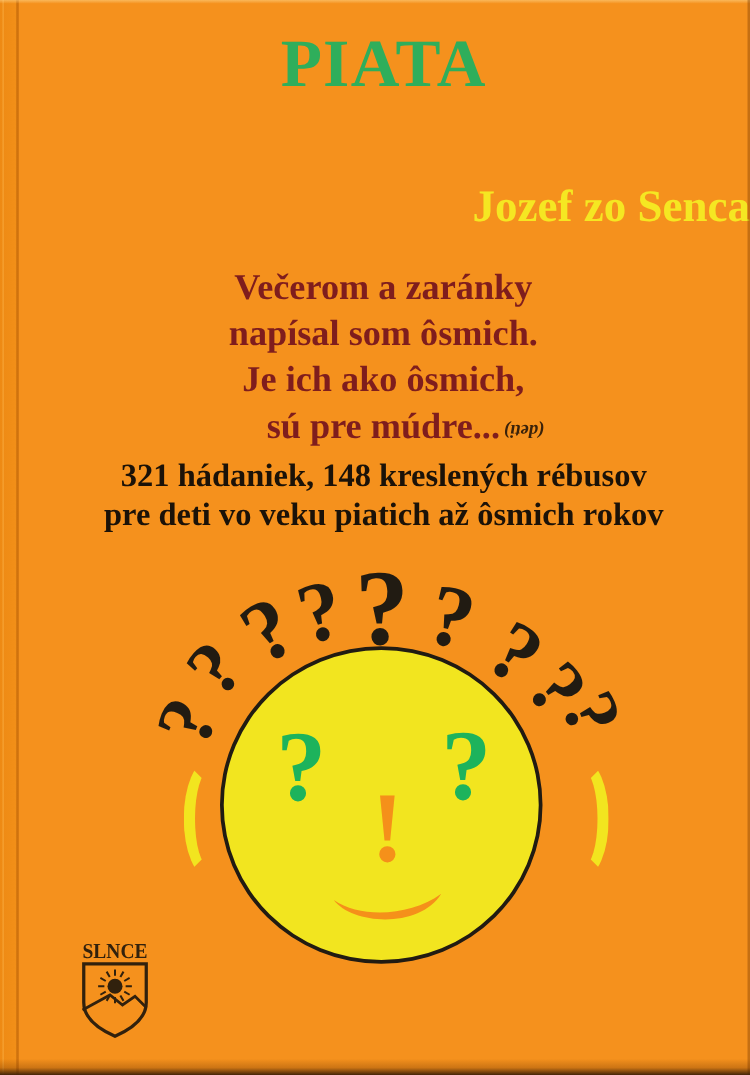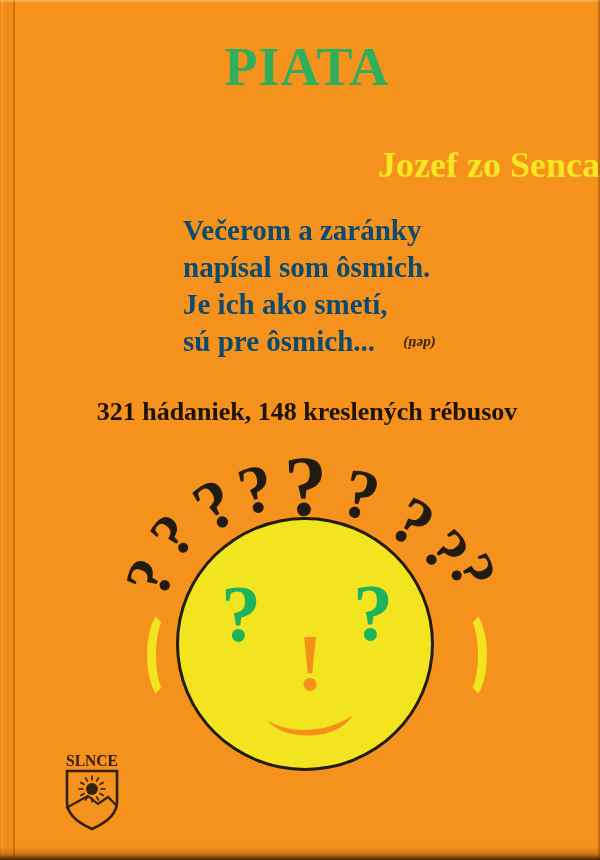--- a/index.html
+++ b/index.html
@@ -11,34 +11,34 @@
     background:linear-gradient(to right,#ee8a14,#f28f18);
     border-right:2px solid rgba(135,60,0,.30);z-index:6;}
   .edge-left::before{content:"";position:absolute;left:2px;top:0;bottom:0;width:1px;background:rgba(255,190,90,.45);}
   .edge-bottom{position:absolute;left:0;right:0;bottom:0;height:13px;z-index:6;
     background:linear-gradient(to bottom,rgba(0,0,0,0) 0%,rgba(110,50,0,.30) 55%,#432408 100%);}
   .edge-top{position:absolute;left:0;right:0;top:0;height:3px;z-index:6;
     background:linear-gradient(to bottom,rgba(255,215,140,.55),rgba(255,215,140,0));}
   .edge-right{position:absolute;right:0;top:0;bottom:0;width:2px;background:rgba(110,50,0,.35);z-index:6;}
 
   
-  .title{position:absolute;left:14px;right:0;top:24px;margin:16px;text-align:center;
+  .title{position:absolute;left:14px;right:0;top:24px;margin:0;text-align:center;
     color:#2fae5b;font-weight:bold;font-size:54px;line-height:54px;letter-spacing:1px;}
   .title span{display:block;}
   .author{position:absolute;left:14px;right:0;top:144px;text-align:right;
     color:#f5e722;font-weight:bold;font-size:36px;}
 
   
-  .poem{position:absolute;left:183px;top:212px;color:#0c4a6e;font-weight:bold;
-    font-size:29px;line-height:37px;}
+  .poem{position:absolute;left:183px;top:212px;color:#7f1d1d;font-weight:bold;
+    font-size:29px;line-height:37px;text-align:center;}
   .poem-answer{position:absolute;left:403px;top:335px;color:#3a220a;font-weight:bold;
     font-style:italic;font-size:15px;transform:rotate(180deg);}
 
   
-  .subtitle{position:absolute;left:14px;right:0;top:396px;text-align:center;
+  .subtitle{position:absolute;left:14px;right:0;top:365px;text-align:center;
     color:#1b1208;font-weight:bold;font-size:26px;line-height:31px;}
 
   
   .face-group{position:absolute;left:0;top:0;width:600px;height:860px;pointer-events:none;}
   .glyph{position:absolute;display:flex;align-items:center;justify-content:center;
     font-weight:bold;line-height:1;}
   .hair-mark{width:70px;height:80px;color:#211b12;}
   .ear{position:absolute;width:22px;height:76px;border:9px solid transparent;border-radius:50%;}
   .ear-left{left:147px;top:608px;border-left-color:#f2e51f;}
   .ear-right{left:447px;top:608px;border-right-color:#f2e51f;}
@@ -64,28 +64,29 @@
 
   <h1 class="title">
     <span>PIATA</span>
   </h1>
 
   <div class="author">Jozef zo Senca</div>
 
   <div class="poem">
     <div>Večerom a zaránky</div>
     <div>napísal som ôsmich.</div>
-    <div>Je ich ako smetí,</div>
-    <div>sú pre ôsmich...</div>
+    <div>Je ich ako ôsmich,</div>
+    <div>sú pre múdre...</div>
   </div>
 
   <div class="poem-answer">(deti)</div>
 
   <div class="subtitle">
     <div>321 hádaniek, 148 kreslených rébusov</div>
+    <div>pre deti vo veku piatich až ôsmich rokov</div>
   </div>
 
   <div class="face-group">
     <div id="hair">
         <div class="glyph hair-mark" style="left: 115px; top: 537px; font-size: 64px; transform: rotate(-68deg);">?</div>
         <div class="glyph hair-mark" style="left: 137px; top: 495px; font-size: 62px; transform: rotate(-48deg);">?</div>
         <div class="glyph hair-mark" style="left: 180px; top: 465px; font-size: 70px; transform: rotate(-31deg);">?</div>
         <div class="glyph hair-mark" style="left: 221px; top: 449px; font-size: 68px; transform: rotate(-14deg);">?</div>
         <div class="glyph hair-mark" style="left: 271px; top: 446px; font-size: 86px; transform: rotate(-2deg);">?</div>
         <div class="glyph hair-mark" style="left: 326px; top: 455px; font-size: 70px; transform: rotate(13deg);">?</div>

